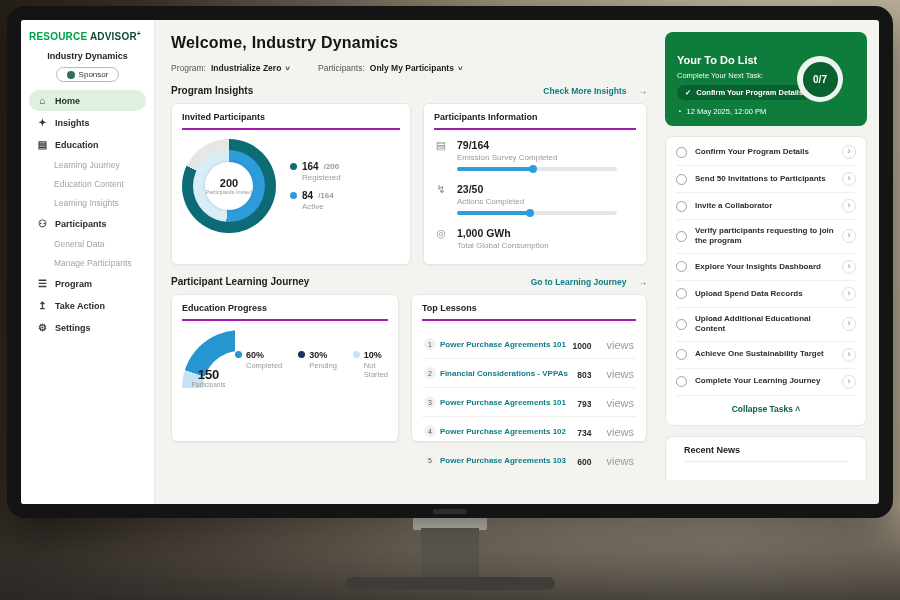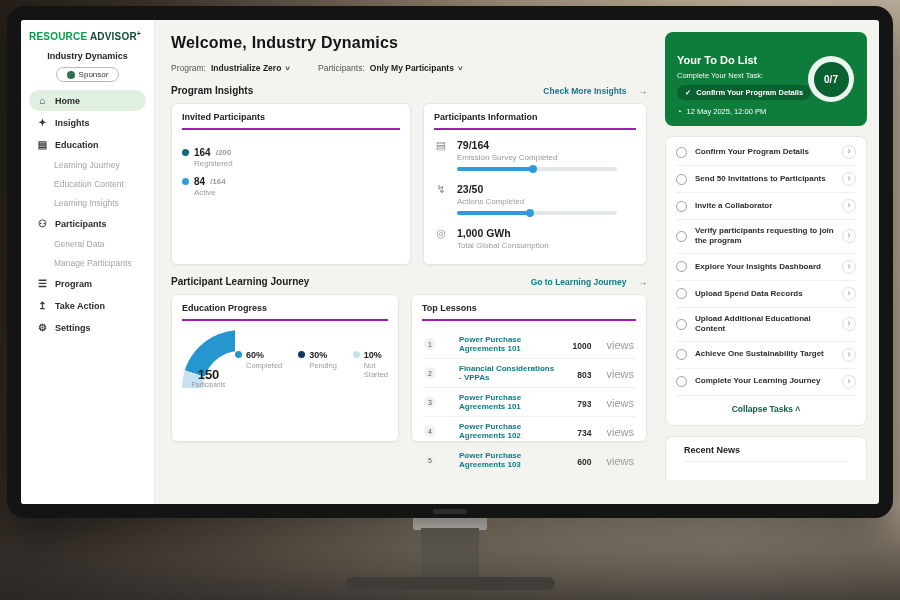--- a/index.html
+++ b/index.html
@@ -90,37 +90,37 @@
   .gauge-arc{position:absolute;left:0;top:0;width:116px;height:116px;border-radius:50%;}
   .gauge-hole{position:absolute;left:21px;top:21px;width:74px;height:74px;border-radius:50%;background:#fff;}
   .gauge-center{position:absolute;left:0;right:0;bottom:0;text-align:center;}
   .gauge-center-value{font-size:13px;font-weight:bold;color:#1b1b1b;line-height:1;}
   .gauge-center-label{font-size:6.5px;color:#999;}
   .gauge-legend{display:flex;gap:16px;margin-top:10px;}
   .gl-line{display:flex;align-items:center;gap:4px;font-size:9px;font-weight:bold;color:#1b1b1b;}
   .gl-label{font-size:7.5px;color:#9a9a9a;margin-left:11px;margin-top:1px;}
 
   
-  .lesson{display:flex;align-items:center;gap:23px;padding:5px 2px;border-bottom:1px solid #f0f0ee;}
+  .lesson{display:flex;align-items:center;gap:4px;padding:5px 2px;border-bottom:1px solid #f0f0ee;}
   .lesson:last-child{border-bottom:none;}
   .lesson-rank{width:12px;height:12px;border-radius:50%;background:#f1f1ee;color:#555;font-size:7px;
     display:flex;align-items:center;justify-content:center;flex:0 0 auto;}
   .lesson-title{color:#0e7c86;font-weight:bold;font-size:8px;flex:1;cursor:pointer;}
   .lesson-views-value{font-size:8.5px;color:#2b2b2b;font-weight:bold;}
   .lesson-views-unit{font-size:11px;color:#9a9a9a;margin-left:15px;}
 
   
   .rightpanel{flex:0 0 218px;padding:12px 12px 0 4px;box-sizing:border-box;overflow:hidden;}
   .todo-card{background:#0e7c3a;border-radius:8px;color:#fff;padding:10px 12px;position:relative;min-height:92px;box-sizing:border-box;}
   .todo-title{font-size:11px;font-weight:bold;margin-top:12px;}
   .todo-sub{font-size:7.5px;margin-top:5px;opacity:.95;}
   .todo-pill{background:#0a6130;border-radius:9px;padding:3px 8px;font-size:7.5px;font-weight:bold;
     display:flex;align-items:center;gap:5px;width:max-content;max-width:135px;margin-top:5px;cursor:pointer;}
   .todo-date{font-size:7.5px;margin-top:7px;display:flex;gap:5px;align-items:center;}
-  .todo-ring{position:absolute;right:13px;top:50%;transform:translateY(-50%);width:46px;height:46px;border-radius:50%;
+  .todo-ring{position:absolute;right:24px;top:50%;transform:translateY(-50%);width:46px;height:46px;border-radius:50%;
     background:rgba(255,255,255,.92);display:flex;align-items:center;justify-content:center;}
   .todo-ring-inner{width:35px;height:35px;border-radius:50%;background:#0a6130;display:flex;align-items:center;
     justify-content:center;font-size:10px;font-weight:bold;color:#fff;}
   .task-card{background:#fff;border:1px solid #e6e6e1;border-radius:8px;margin-top:10px;padding:2px 10px;}
   .task-row{display:flex;align-items:center;gap:8px;padding:6px 0;border-bottom:1px solid #efefec;cursor:pointer;}
   .task-check{width:9px;height:9px;border:1px solid #9aa39c;border-radius:50%;flex:0 0 auto;}
   .task-label{flex:1;font-size:8px;color:#2d2d2d;font-weight:bold;line-height:1.3;}
   .task-chevron{color:#777;font-size:9px;border:1px solid #ddd;border-radius:50%;width:12px;height:12px;
     line-height:10px;text-align:center;flex:0 0 auto;}
   .collapse-row{text-align:center;padding:8px 0 9px;font-size:8.5px;font-weight:bold;color:#0b5e46;cursor:pointer;}
@@ -221,20 +221,28 @@
           <a class="section-link">
             <span>Check More Insights</span>
             <span>→</span>
           </a>
         </div>
 
         <div class="cards-row">
           <div class="card card-invited">
             <div class="card-title">Invited Participants</div>
             <div class="donut-flex">
+              <div class="donut">
+                <div class="donut-ring-outer" style="background: conic-gradient(rgb(12, 107, 116) 0deg, rgb(12, 107, 116) 295.2deg, rgb(229, 231, 229) 295.2deg, rgb(229, 231, 229) 360deg);"></div>
+                <div class="donut-ring-inner" style="background: conic-gradient(rgb(45, 156, 219) 0deg, rgb(45, 156, 219) 184.39deg, rgb(217, 237, 247) 184.39deg, rgb(217, 237, 247) 360deg);"></div>
+                <div class="donut-hole">
+                  <div class="donut-center-value">200</div>
+                  <div class="donut-center-label">Participants Invited</div>
+                </div>
+              </div>
               <div id="donut-legend">
                   <div class="legend-item">
                     <div class="legend-line">
                       <span class="legend-dot" style="background: rgb(12, 107, 116);"></span>
                       <span>164</span>
                       <span class="legend-suffix">/200</span>
                     </div>
                     <div class="legend-label">Registered</div>
                   </div>
                   <div class="legend-item">

